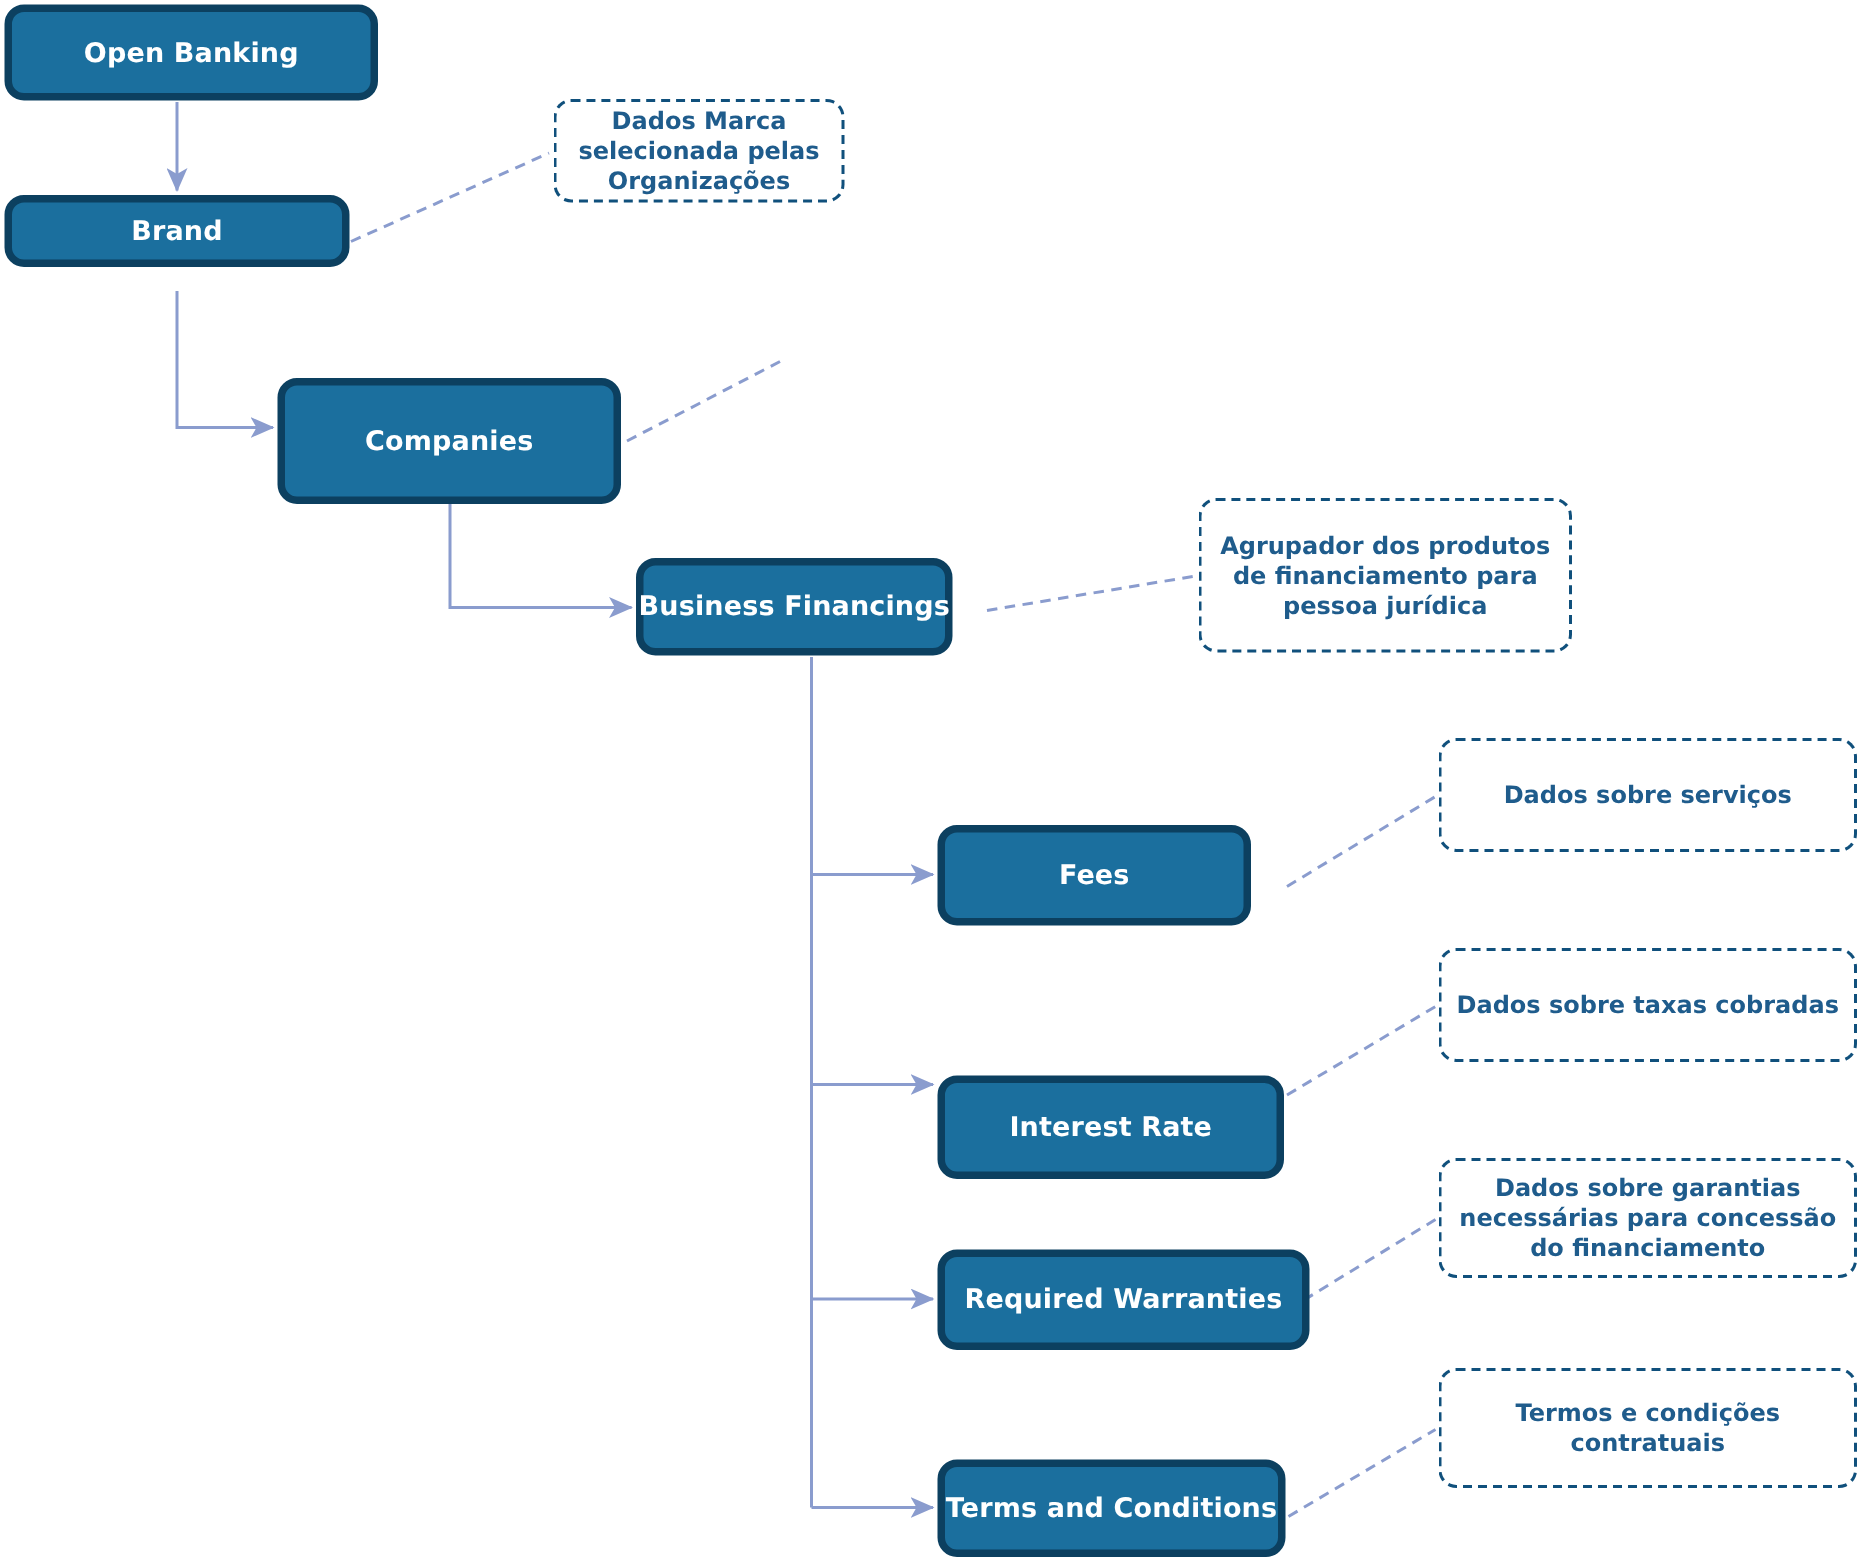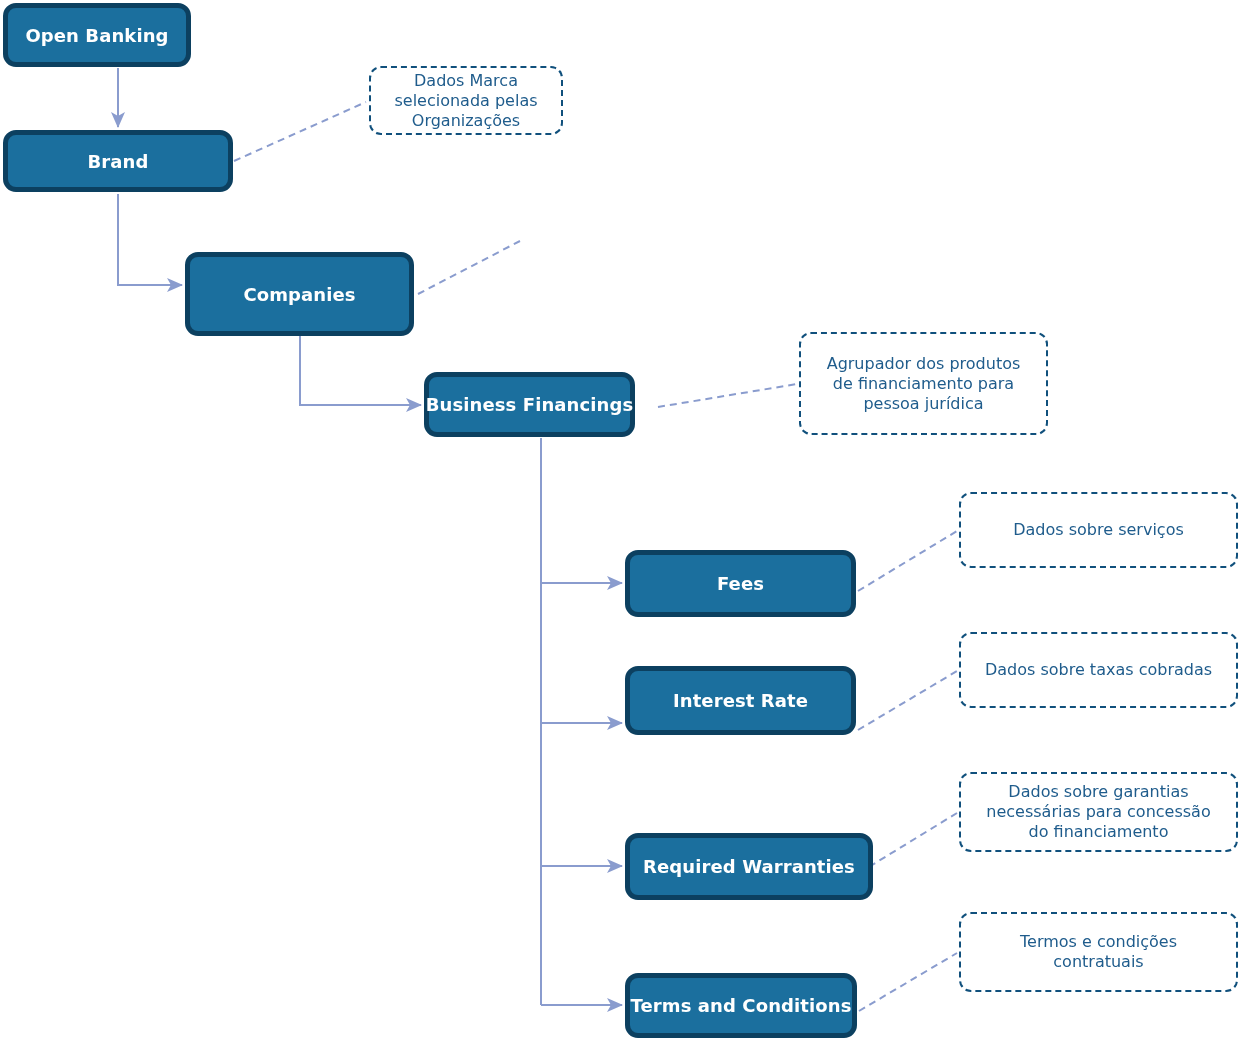--- a/index.html
+++ b/index.html
@@ -27,20 +27,21 @@
   .note{
     position:absolute;box-sizing:border-box;
     border:2px dashed var(--note-border,#10507C);
     border-radius:12px;
     background:#fff;
     color:var(--note-text,#1F5C8C);
     display:flex;align-items:center;justify-content:center;
     font-size:16px;line-height:1.25;
     text-align:center;white-space:pre-line;
     padding:4px 6px;
+    font-weight:bold;
   }
 </style>
 </head>
 <body>
 
 <div class="canvas">
 
   <svg class="overlay" width="1240" height="1044" viewBox="0 0 1240 1044">
     <defs>
       <marker id="arrowhead" viewBox="0 0 16 14" refX="15" refY="7" markerWidth="16" markerHeight="14" markerUnits="userSpaceOnUse" orient="auto">
@@ -59,26 +60,26 @@
 
     <path class="conn dashed" d="M234,161 L366,102"></path>
     <path class="conn dashed" d="M418,294 L520,241"></path>
     <path class="conn dashed" d="M658,407 L797,384"></path>
     <path class="conn dashed" d="M858,591 L957,531"></path>
     <path class="conn dashed" d="M858,730 L957,671"></path>
     <path class="conn dashed" d="M859,873 L957,813"></path>
     <path class="conn dashed" d="M859,1011 L957,953"></path>
   </svg>
 
-  <div class="node" style="left:3px;top:3px;width:188px;height:64px">Open Banking</div>
-  <div class="node" style="left:3px;top:130px;width:230px;height:62px">Brand</div>
+  <div class="node" style="left:3px;top:3px;width:249px;height:64px">Open Banking</div>
+  <div class="node" style="left:3px;top:130px;width:230px;height:48px">Brand</div>
   <div class="node" style="left:185px;top:252px;width:229px;height:84px">Companies</div>
   <div class="node" style="left:424px;top:372px;width:211px;height:65px">Business Financings</div>
-  <div class="node" style="left:625px;top:550px;width:231px;height:67px">Fees</div>
-  <div class="node" style="left:625px;top:666px;width:231px;height:69px">Interest Rate</div>
+  <div class="node" style="left:625px;top:550px;width:209px;height:67px">Fees</div>
+  <div class="node" style="left:625px;top:717px;width:231px;height:69px">Interest Rate</div>
   <div class="node" style="left:625px;top:833px;width:248px;height:67px">Required Warranties</div>
   <div class="node" style="left:625px;top:973px;width:232px;height:65px">Terms and Conditions</div>
 
   <div class="note" style="left:369px;top:66px;width:194px;height:69px">Dados Marca
 selecionada pelas
 Organizações</div>
   <div class="note" style="left:799px;top:332px;width:249px;height:103px">Agrupador dos produtos
 de financiamento para
 pessoa jurídica</div>
   <div class="note" style="left:959px;top:632px;width:279px;height:76px">Dados sobre taxas cobradas</div>

